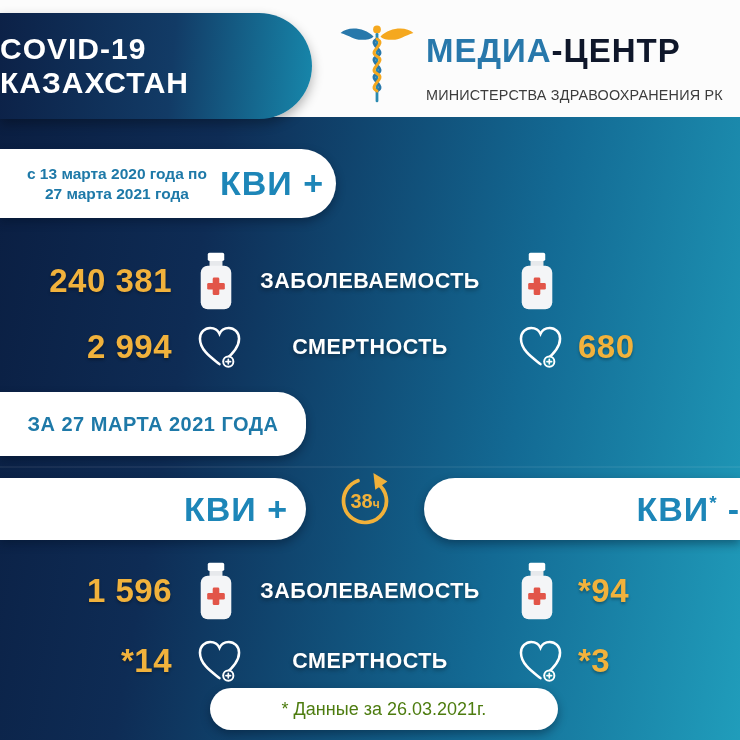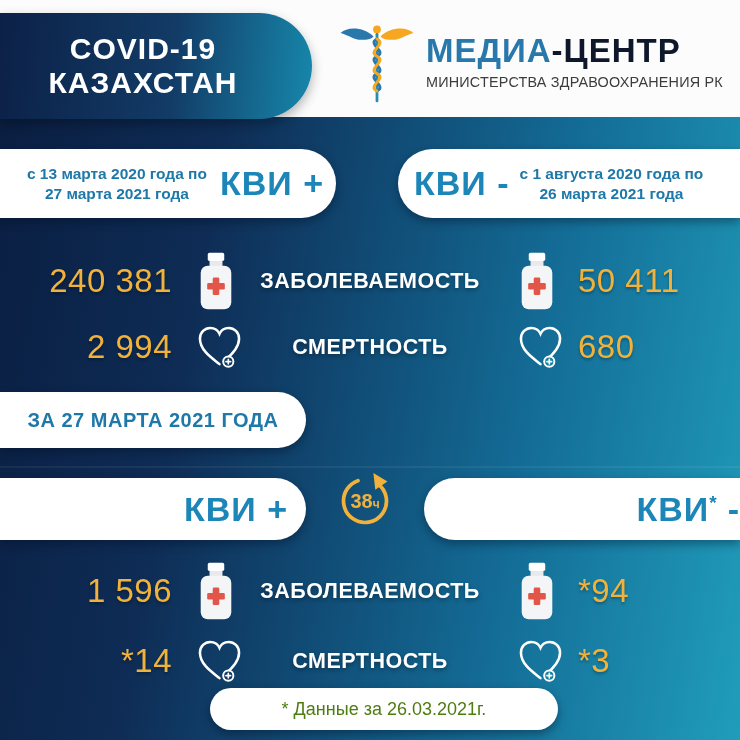--- a/index.html
+++ b/index.html
@@ -7,64 +7,64 @@
     position:relative;width:740px;height:740px;overflow:hidden;
     font-family:"Liberation Sans",sans-serif;
     background:linear-gradient(100deg,#0a1d40 0%,#0e2c55 28%,#136a94 68%,#209dbb 100%);
   }
   
   .header{position:absolute;top:0;left:0;right:0;height:117px;background:#fcfcfc;}
   .covid-badge{
     position:absolute;top:13px;left:0;width:312px;height:106px;box-sizing:border-box;
     border-radius:0 53px 53px 0;
     background:linear-gradient(95deg,#0c2147 0%,#123b66 55%,#1787ab 100%);
-    display:flex;flex-direction:column;justify-content:center;align-items:center;
+    display:flex;flex-direction:column;justify-content:center;align-items:flex-start;
     padding-right:26px;box-shadow:0 5px 12px rgba(0,0,0,.3);z-index:3;
   }
   .covid-badge .l1{color:#fff;font-weight:bold;font-size:30px;letter-spacing:1px;line-height:1.12;}
   .logo{position:absolute;top:20px;left:338px;display:flex;align-items:flex-start;}
   .logo svg{width:78px;height:90px;flex:none;}
   .logo-text{margin-left:10px;padding-top:14px;}
   .logo-title{font-size:33px;font-weight:bold;letter-spacing:1px;line-height:1;white-space:nowrap;}
   .logo-title .blue{color:#2878ab;}
   .logo-title .orange{color:#0f172a;}
-  .logo-sub{font-size:14.4px;color:#3c3c3c;margin-top:7px;letter-spacing:0.2px;white-space:nowrap;}
+  .logo-sub{font-size:14.4px;color:#3c3c3c;margin-top:20px;letter-spacing:0.2px;white-space:nowrap;}
   
   .pill{
     position:absolute;background:#fff;display:flex;align-items:center;box-sizing:border-box;
     box-shadow:0 4px 10px rgba(3,15,35,.4);z-index:2;
   }
   .pill-left1{top:149px;left:0;width:336px;height:69px;border-radius:0 35px 35px 0;
     justify-content:flex-end;padding-right:12px;gap:13px;}
   .pill-right1{top:149px;right:0;width:342px;height:69px;border-radius:35px 0 0 35px;
     justify-content:flex-start;padding-left:16px;gap:10px;}
   .period{color:#1e79a8;font-weight:bold;font-size:15.5px;text-align:center;line-height:1.28;}
   .kvi{color:#1d86b8;font-weight:bold;font-size:34px;letter-spacing:1px;white-space:nowrap;}
   .kvi sup{font-size:19px;vertical-align:super;}
   .kvi .dash{margin-left:10px;}
   .date-pill{
-    position:absolute;top:392px;left:0;width:306px;height:56px;background:#fff;
+    position:absolute;top:392px;left:0;width:306px;height:64px;background:#fff;
     border-radius:0 28px 28px 0;display:flex;align-items:center;justify-content:center;
     box-shadow:0 4px 10px rgba(3,15,35,.4);z-index:2;
   }
   .date-pill span{color:#1e79a8;font-weight:bold;font-size:20px;letter-spacing:0.5px;}
   .pill-left2{top:478px;left:0;width:306px;height:62px;border-radius:0 31px 31px 0;
     justify-content:flex-end;padding-right:18px;}
   .pill-right2{top:478px;left:424px;right:0;height:62px;border-radius:31px 0 0 31px;
     justify-content:flex-end;padding-left:22px;}
   .foot-pill{
     position:absolute;top:688px;left:210px;width:348px;height:42px;background:#fff;
     border-radius:22px;display:flex;align-items:center;justify-content:center;
     box-shadow:0 4px 10px rgba(3,15,35,.4);z-index:2;
   }
   .foot-pill span{color:#4d7c0f;font-size:18px;}
   
   .stat-row{position:absolute;left:0;width:100%;}
   .num{position:absolute;top:50%;transform:translateY(-50%);
-    color:#f1b23c;font-weight:normal;font-size:33px;letter-spacing:0.5px;
+    color:#f1b23c;font-weight:bold;font-size:33px;letter-spacing:0.5px;
     text-shadow:0 2px 3px rgba(0,0,0,.3);white-space:nowrap;}
   .num-left{left:0;width:172px;text-align:right;}
   .num-right{left:578px;text-align:left;}
   .ico{position:absolute;top:50%;transform:translateY(-50%);line-height:0;}
   .icon-l{left:196px;}
   .icon-r{left:517px;}
   .icon-l .hole{fill:#10375f;}
   .icon-r .hole{fill:#17809e;}
   .stat-label{position:absolute;top:50%;transform:translateY(-50%);
     left:250px;width:240px;text-align:center;color:#fff;font-weight:bold;
@@ -106,27 +106,20 @@
 
   <div class="seam" style="top:466px;"></div>
 
   <div class="pill pill-left1">
     <div class="period">
       <div>с 13 марта 2020 года по</div>
       <div>27 марта 2021 года</div>
     </div>
     <div class="kvi">КВИ +</div>
   </div>
-  <div class="pill pill-right1">
-    <div class="kvi">КВИ -</div>
-    <div class="period">
-      <div>с 1 августа 2020 года по</div>
-      <div>26 марта 2021 года</div>
-    </div>
-  </div>
 
   <div class="stat-row" style="top:250px;height:62px;">
     <div class="num num-left">240 381</div>
     <span class="ico icon-l">
       <svg width="40" height="58" viewBox="0 0 34 48">
         <rect x="10" y="0" width="14" height="7" rx="1.5" fill="#ffffff"></rect>
         <rect x="11.5" y="7" width="11" height="5" fill="#e7e9ec"></rect>
         <rect x="4" y="11" width="26" height="37" rx="6" fill="#f4f5f7"></rect>
         <rect x="14.2" y="21" width="5.6" height="15" rx="1.2" fill="#e25549"></rect>
         <rect x="9.5" y="25.7" width="15" height="5.6" rx="1.2" fill="#e25549"></rect>
@@ -135,21 +128,20 @@
     <div class="stat-label">ЗАБОЛЕВАЕМОСТЬ</div>
     <span class="ico icon-r">
       <svg width="40" height="58" viewBox="0 0 34 48">
         <rect x="10" y="0" width="14" height="7" rx="1.5" fill="#ffffff"></rect>
         <rect x="11.5" y="7" width="11" height="5" fill="#e7e9ec"></rect>
         <rect x="4" y="11" width="26" height="37" rx="6" fill="#f4f5f7"></rect>
         <rect x="14.2" y="21" width="5.6" height="15" rx="1.2" fill="#e25549"></rect>
         <rect x="9.5" y="25.7" width="15" height="5.6" rx="1.2" fill="#e25549"></rect>
       </svg>
     </span>
-    <div class="num num-right">50 411</div>
   </div>
 
   <div class="stat-row" style="top:318px;height:58px;">
     <div class="num num-left">2 994</div>
     <span class="ico icon-l">
       <svg width="47" height="43" viewBox="0 0 48 44">
         <path d="M24 39.5 C18 34.5, 4 26, 4 13.5 C4 7, 9 2.5, 14.5 2.5 C19 2.5, 22.5 5, 24 8.5 C25.5 5, 29 2.5, 33.5 2.5 C39 2.5, 44 7, 44 13.5 C44 24, 33.5 32.5, 28.5 36.5" fill="none" stroke="#ffffff" stroke-width="2.6" stroke-linecap="round"></path>
         <circle class="hole" cx="33" cy="37" r="5.2" stroke="#ffffff" stroke-width="2"></circle>
         <path d="M30.6 37 H35.4 M33 34.6 V39.4" stroke="#ffffff" stroke-width="1.7" stroke-linecap="round"></path>
       </svg>

